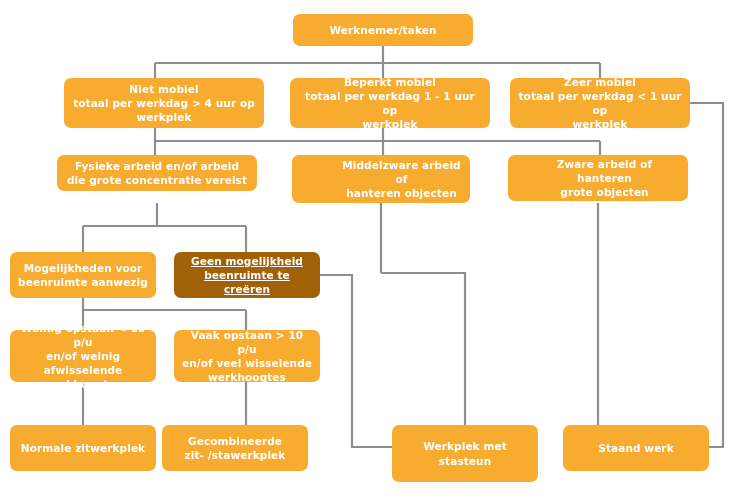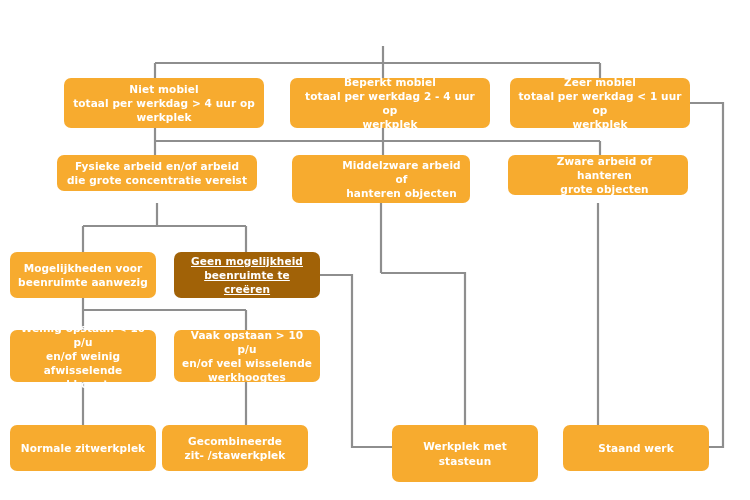--- a/index.html
+++ b/index.html
@@ -55,44 +55,47 @@
       <path d="M83,310 L246,310" fill="none" stroke="#8e8e8e" stroke-width="2.2" stroke-linecap="butt" stroke-linejoin="miter"></path>
       <path d="M83,310 L83,330" fill="none" stroke="#8e8e8e" stroke-width="2.2" stroke-linecap="butt" stroke-linejoin="miter"></path>
       <path d="M246,310 L246,330" fill="none" stroke="#8e8e8e" stroke-width="2.2" stroke-linecap="butt" stroke-linejoin="miter"></path>
       <path d="M83,382 L83,425" fill="none" stroke="#8e8e8e" stroke-width="2.2" stroke-linecap="butt" stroke-linejoin="miter"></path>
       <path d="M246,382 L246,425" fill="none" stroke="#8e8e8e" stroke-width="2.2" stroke-linecap="butt" stroke-linejoin="miter"></path>
       <path d="M320,275 L352,275 L352,447 L392,447" fill="none" stroke="#8e8e8e" stroke-width="2.2" stroke-linecap="butt" stroke-linejoin="miter"></path>
       <path d="M381,203 L381,273" fill="none" stroke="#8e8e8e" stroke-width="2.2" stroke-linecap="butt" stroke-linejoin="miter"></path>
       <path d="M381,273 L465,273 L465,425" fill="none" stroke="#8e8e8e" stroke-width="2.2" stroke-linecap="butt" stroke-linejoin="miter"></path>
       <path d="M598,203 L598,425" fill="none" stroke="#8e8e8e" stroke-width="2.2" stroke-linecap="butt" stroke-linejoin="miter"></path>
     </svg>
+<div class="node" style="left: 293px; top: 14px; width: 180px; height: 32px; background: rgb(247, 171, 47); color: rgb(255, 255, 255);">
+      <span>Werknemer/taken</span>
+    </div>
     <div class="node" style="left: 64px; top: 78px; width: 200px; height: 50px; background: rgb(247, 171, 47); color: rgb(255, 255, 255);">
       <span>Niet mobiel
 totaal per werkdag &gt; 4 uur op
 werkplek</span>
     </div>
     <div class="node" style="left: 290px; top: 78px; width: 200px; height: 50px; background: rgb(247, 171, 47); color: rgb(255, 255, 255);">
       <span>Beperkt mobiel
-totaal per werkdag 2 - 4 uur op
+totaal per werkdag 1 - 1 uur op
 werkplek</span>
     </div>
     <div class="node" style="left: 510px; top: 78px; width: 180px; height: 50px; background: rgb(247, 171, 47); color: rgb(255, 255, 255);">
       <span>Zeer mobiel
 totaal per werkdag &lt; 1 uur op
 werkplek</span>
     </div>
     <div class="node" style="left: 57px; top: 155px; width: 200px; height: 36px; background: rgb(247, 171, 47); color: rgb(255, 255, 255);">
       <span>Fysieke arbeid en/of arbeid
 die grote concentratie vereist</span>
     </div>
     <div class="node" style="left: 292px; top: 155px; width: 178px; height: 48px; background: rgb(247, 171, 47); color: rgb(255, 255, 255); padding-left: 48px;">
       <span>Middelzware arbeid of
 hanteren objecten</span>
     </div>
-    <div class="node" style="left: 508px; top: 155px; width: 180px; height: 40px; background: rgb(247, 171, 47); color: rgb(255, 255, 255); padding-left: 20px;">
+    <div class="node" style="left: 508px; top: 155px; width: 180px; height: 46px; background: rgb(247, 171, 47); color: rgb(255, 255, 255); padding-left: 20px;">
       <span>Zware arbeid of hanteren
 grote objecten</span>
     </div>
     <div class="node" style="left: 10px; top: 252px; width: 146px; height: 46px; background: rgb(247, 171, 47); color: rgb(255, 255, 255);">
       <span>Mogelijkheden voor
 beenruimte aanwezig</span>
     </div>
     <div class="node" style="left: 174px; top: 252px; width: 146px; height: 46px; background: #a16207; color: rgb(255, 255, 255); text-decoration: underline;">
       <span>Geen mogelijkheid
 beenruimte te creëren</span>

